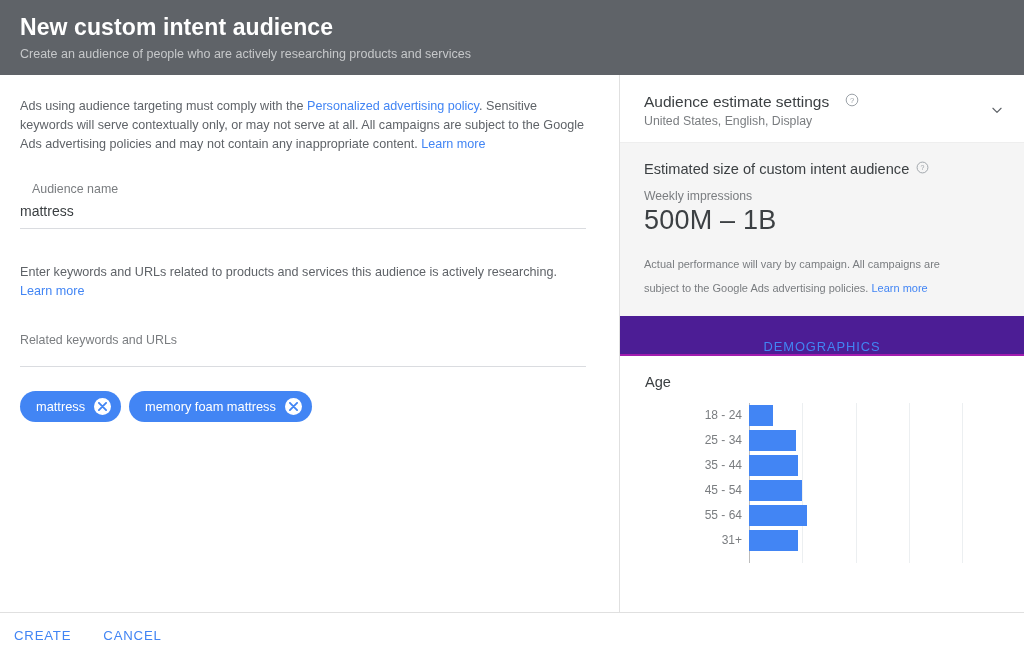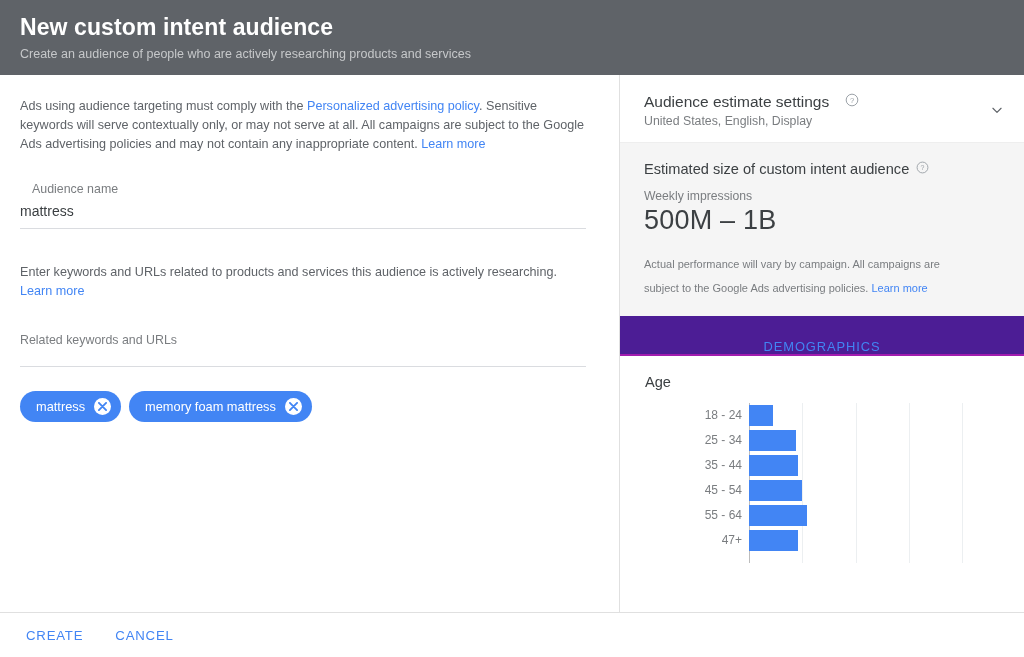--- a/index.html
+++ b/index.html
@@ -125,21 +125,21 @@
   }
   .bar {
     position: absolute; left: 129px; top: 2px; height: 21px;
     background: #4285f4;
   }
 
   
   .footer {
     position: absolute; left: 0; top: 612px; width: 1024px; height: 45px;
     background: #fff; border-top: 1px solid #e0e0e0;
-    display: flex; align-items: center; padding-left: 16px; gap: 12px;
+    display: flex; align-items: center; padding-left: 4px; gap: 12px;
   }
   .flat-btn {
     font-size: 13.2px; letter-spacing: .8px; color: #4285f4;
     padding: 8px 10px; background: transparent; border: none;
     font-family: "Liberation Sans", sans-serif; cursor: pointer;
   }
   .helpicon { flex: 0 0 auto; }
 </style>
 </head>
 <body>
@@ -254,21 +254,21 @@
             </div>
             <div class="bar-row" style="top: 75px;">
               <div class="bar-label">45 - 54</div>
               <div class="bar" title="45 - 54" style="width: 53.25px; background: rgb(66, 133, 244);"></div>
             </div>
             <div class="bar-row" style="top: 100px;">
               <div class="bar-label">55 - 64</div>
               <div class="bar" title="55 - 64" style="width: 57.6875px; background: rgb(66, 133, 244);"></div>
             </div>
             <div class="bar-row" style="top: 125px;">
-              <div class="bar-label">47+</div>
+              <div class="bar-label">31+</div>
               <div class="bar" title="65+" style="width: 48.8125px; background: rgb(66, 133, 244);"></div>
             </div>
           </div>
       </div>
 
     </div>
   </div>
 
   <div class="footer">
     <button class="flat-btn">CREATE</button>

